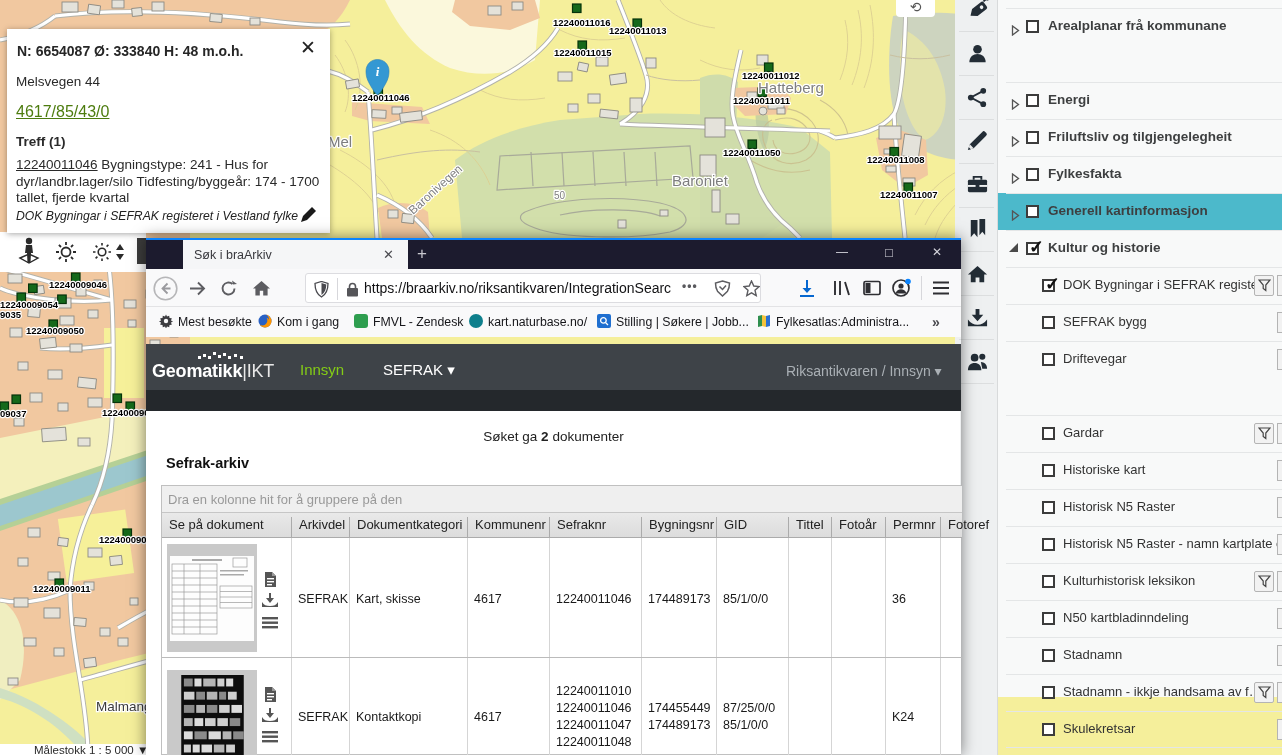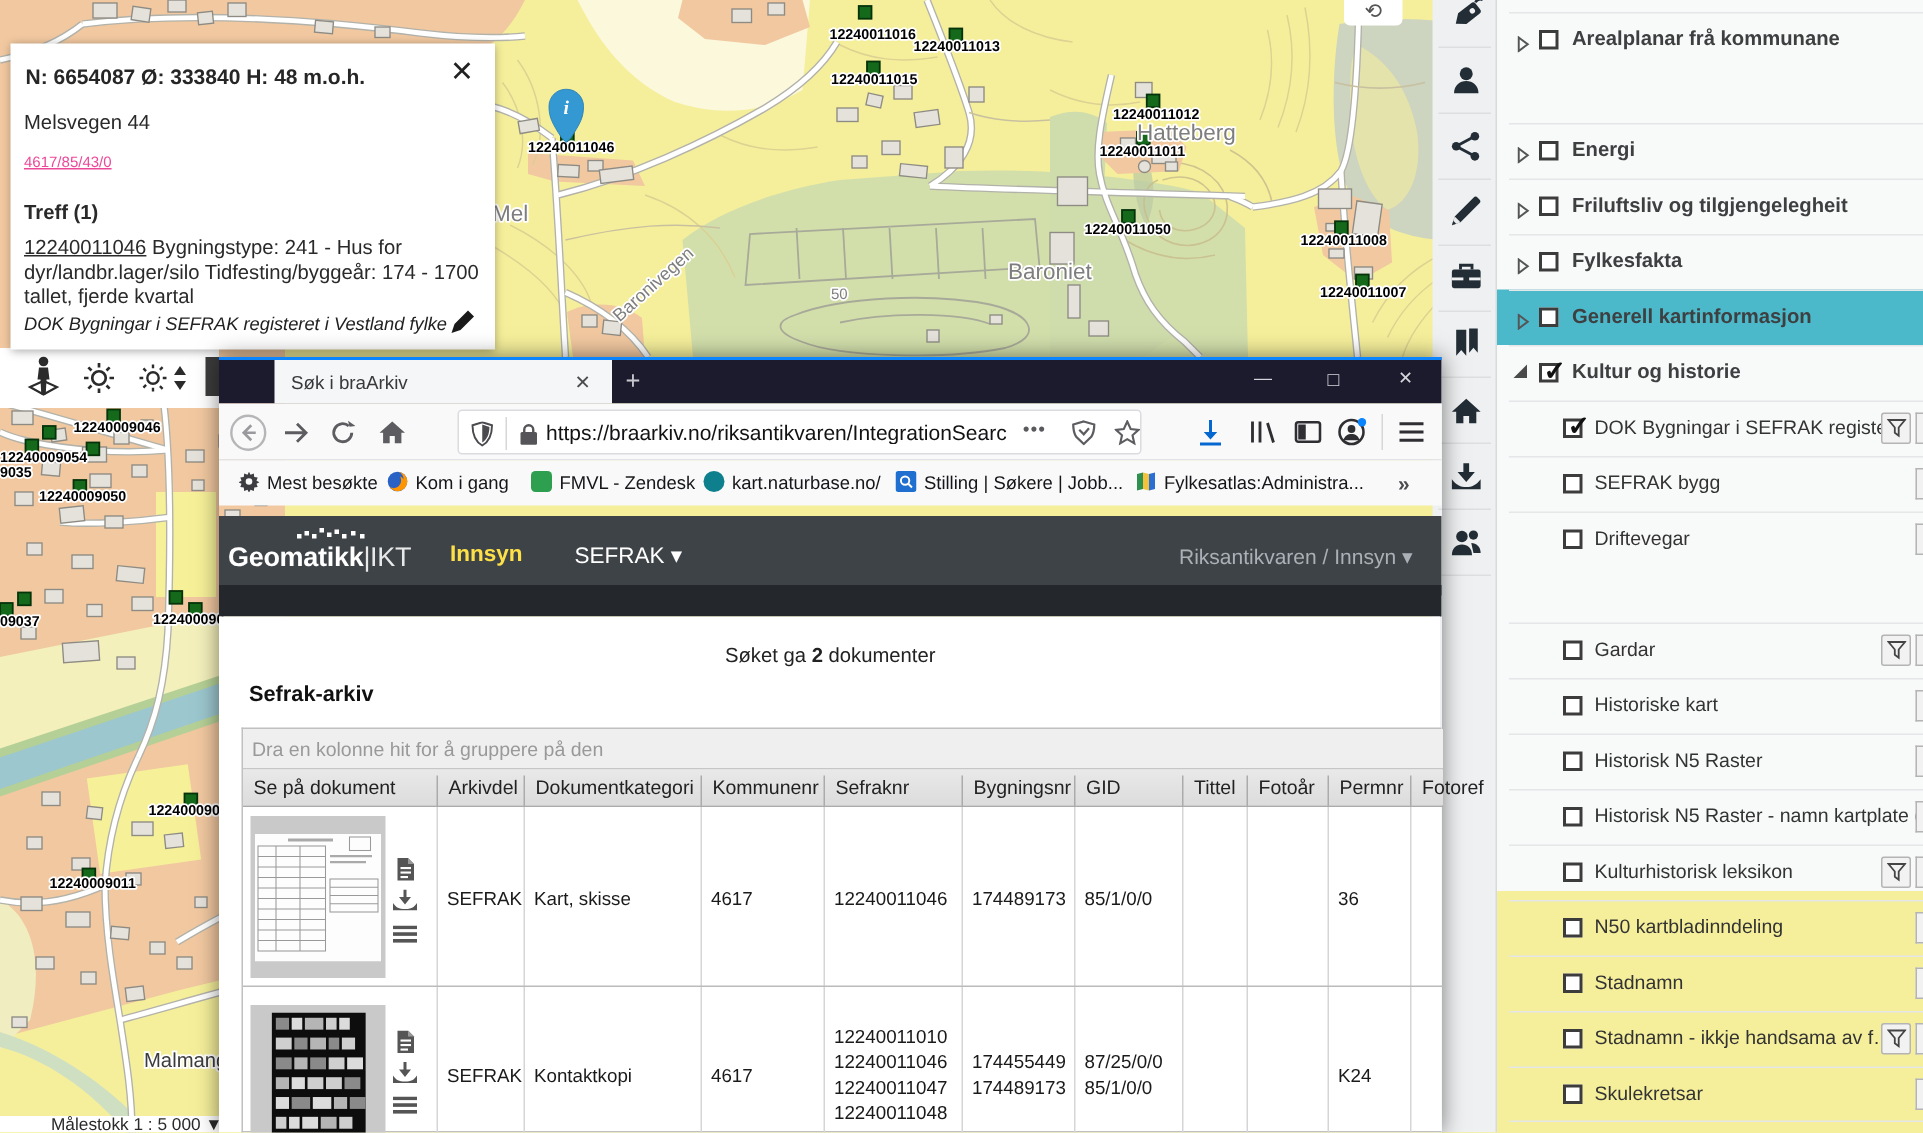--- a/index.html
+++ b/index.html
@@ -2,21 +2,21 @@
 <html><head><meta charset="utf-8"><style>
 *{margin:0;padding:0;box-sizing:border-box}
 html,body{width:1282px;height:755px;overflow:hidden}
 body{font-family:"Liberation Sans",sans-serif;position:relative;background:#f6f09c}
 #stage{position:absolute;left:0;top:0;width:1282px;height:755px;overflow:hidden}
 
 #popup{position:absolute;left:7px;top:29px;width:323px;height:204px;background:#fff;box-shadow:0 1px 6px rgba(0,0,0,.35);z-index:5;color:#2a2a2a}
 #popup .t1{position:absolute;left:10px;top:14px;font-size:14px;font-weight:bold;color:#262626}
 #popup .x{position:absolute;left:293px;top:7px;font-size:19px;color:#222;font-weight:400}
 #popup .l2{position:absolute;left:9px;top:45px;font-size:13.5px}
-#popup .l3{position:absolute;left:9px;top:74px;font-size:10px;text-decoration:underline;color:#ec4899}
+#popup .l3{position:absolute;left:9px;top:74px;font-size:16px;text-decoration:underline;color:#4d7c0f}
 #popup .l4{position:absolute;left:9px;top:105px;font-size:13.5px;font-weight:bold}
 #popup .l5{position:absolute;left:9px;top:128px;width:304px;font-size:13.5px;line-height:16.5px}
 #popup .l5 u{}
 #popup .l6{position:absolute;left:9px;top:180px;white-space:nowrap;font-size:12.2px;font-style:italic;color:#222}
 #popup .pen{position:absolute;left:293px;top:177px}
 
 #mtb{position:absolute;left:0;top:232px;width:146px;height:40px;background:#fff;z-index:4}
 #scalebar{position:absolute;left:0;top:744px;width:146px;height:11px;background:#fff;z-index:4;font-size:11.5px;color:#2a2a2a;padding-left:34px;white-space:nowrap;overflow:hidden}
 #rotbtn{position:absolute;left:896px;top:0;width:39px;height:17px;background:#fff;border-radius:0 0 4px 4px;z-index:3;color:#555;font-size:14px;text-align:center;line-height:14px}
 
@@ -34,40 +34,40 @@
 #bw-url .dots{position:absolute;left:376px;top:5px;color:#5a5a5e;font-weight:bold;letter-spacing:1px;font-size:12px}
 #bw-book{position:absolute;left:0;top:69px;width:815px;height:30px;background:#f9f9fa;font-size:12.3px;color:#16161a}
 .bki{position:absolute;top:7px;white-space:nowrap}
 .bic{display:inline-block;width:14px;height:14px;border-radius:3px;vertical-align:-2px;margin-right:5px}
 #bw-head{position:absolute;left:0;top:106px;width:815px;height:53px;background:#3e4348}
 #bw-dark{position:absolute;left:0;top:152px;width:815px;height:21px;background:#24282c}
 #bw-body{position:absolute;left:0;top:173px;width:814px;height:344px;background:#fff}
 
 #bw-head .logo{position:absolute;left:6px;top:17px;color:#fff;font-size:18px;font-weight:bold;letter-spacing:-0.2px}
 #bw-head .logo .ikt{font-weight:400;color:#e8e8e8}
-#bw-head .nav1{position:absolute;left:154px;top:17px;color:#fde047;font-size:15px;font-weight:bold}
+#bw-head .nav1{position:absolute;left:154px;top:17px;color:#84cc16;font-size:15px;font-weight:normal}
 #bw-head .nav2{position:absolute;left:237px;top:17px;color:#fff;font-size:15px}
 #bw-head .rt{position:absolute;left:640px;top:19px;color:#aab0b5;font-size:14px}
 
 #bw-body .res{position:absolute;left:0;top:18px;width:815px;text-align:center;font-size:13.5px;color:#222}
 #bw-body .h2{position:absolute;left:20px;top:44px;font-size:14.5px;font-weight:bold;color:#111}
 #grid{position:absolute;left:15px;top:74px;width:800px;height:270px;border:1px solid #c0c0c0;border-right:none;background:#fff}
 #grid .grp{position:absolute;left:0;top:0;width:800px;height:27px;background:#efefef;border-bottom:1px solid #c6c6c6;color:#999;font-size:13px;line-height:27px;padding-left:6px}
 #grid .ghead{position:absolute;left:0;top:27px;width:800px;height:25px;background:linear-gradient(#e9e9e9,#dcdcdc);border-bottom:1px solid #ababab;font-size:13px;color:#222}
 #grid .gh{position:absolute;top:4px;border-left:1px solid #ababab;height:21px;padding:0 0 0 7px}
 #grid .gh.first{border-left:none}
 .gcol{position:absolute;top:52px;height:218px;border-left:1px solid #d5d5d5}
 #grid .row1{position:absolute;left:0;top:52px;width:800px;height:120px;border-bottom:1px solid #bbb}
 #grid .cell{position:absolute;font-size:12.5px;color:#1a1a1a}
 
 #rtools{position:absolute;left:955px;top:0;width:43px;height:755px;background:#eef0f1;z-index:8;border-right:1px solid #d8dadb}
 #rtools .sep{position:absolute;left:4px;width:35px;height:1px;background:#dcdedf}
 #rtools svg{position:absolute;left:11px}
 
-#rpanel{position:absolute;left:998px;top:0;width:284px;height:594px;background:#f8f9f9;z-index:8}
+#rpanel{position:absolute;left:998px;top:0;width:284px;height:697px;background:#f8f9f9;z-index:8}
 .prow{position:absolute;left:0;width:284px;height:37px}
 .prow .sep{position:absolute;left:8px;right:0;top:0;height:1px;background:#e4e6e7}
 .prow .tri{position:absolute;left:13px;top:14px}
 .prow .exp{position:absolute;left:11px;top:13px;width:0;height:0;border-bottom:9px solid #4a4a4a;border-left:9px solid transparent}
 .prow .cb{position:absolute;left:28px;top:12px;width:13px;height:13px;border:2px solid #3c3c3c;background:#fff}
 .prow.sub .cb{left:44px}
 .prow .cb.on::after{content:"\2713";position:absolute;left:1px;top:-8px;font-size:18px;font-weight:bold;color:#111}
 .prow .txt{position:absolute;left:50px;top:10px;font-size:13.5px;font-weight:bold;color:#3d3f40;white-space:nowrap}
 .prow.sub .txt{left:65px;font-weight:400;color:#333;font-size:13px}
 .prow.cyan{background:#4cb9cb}

